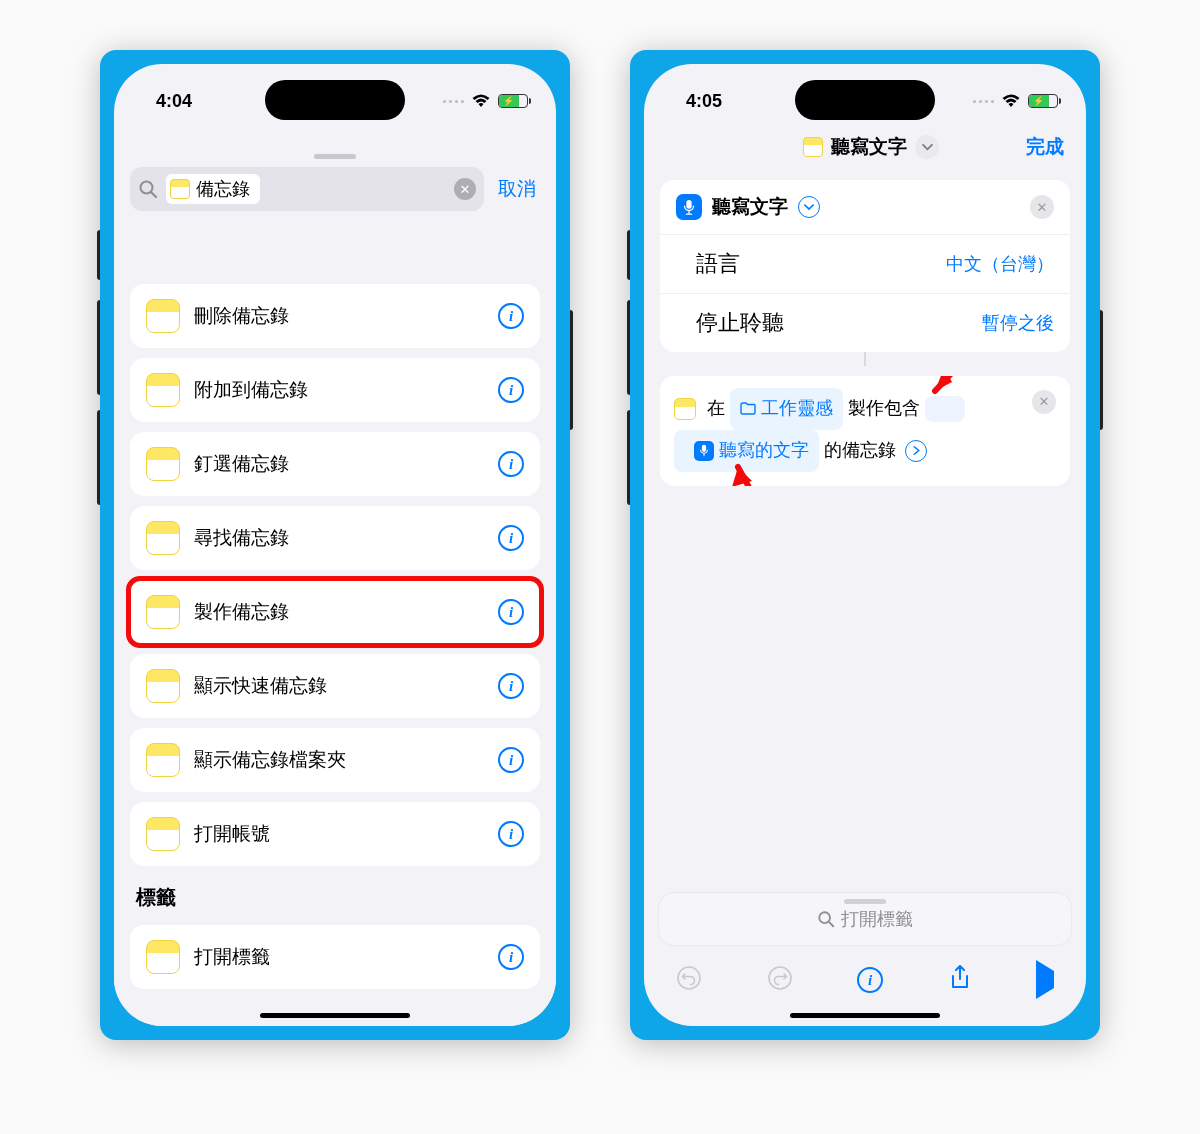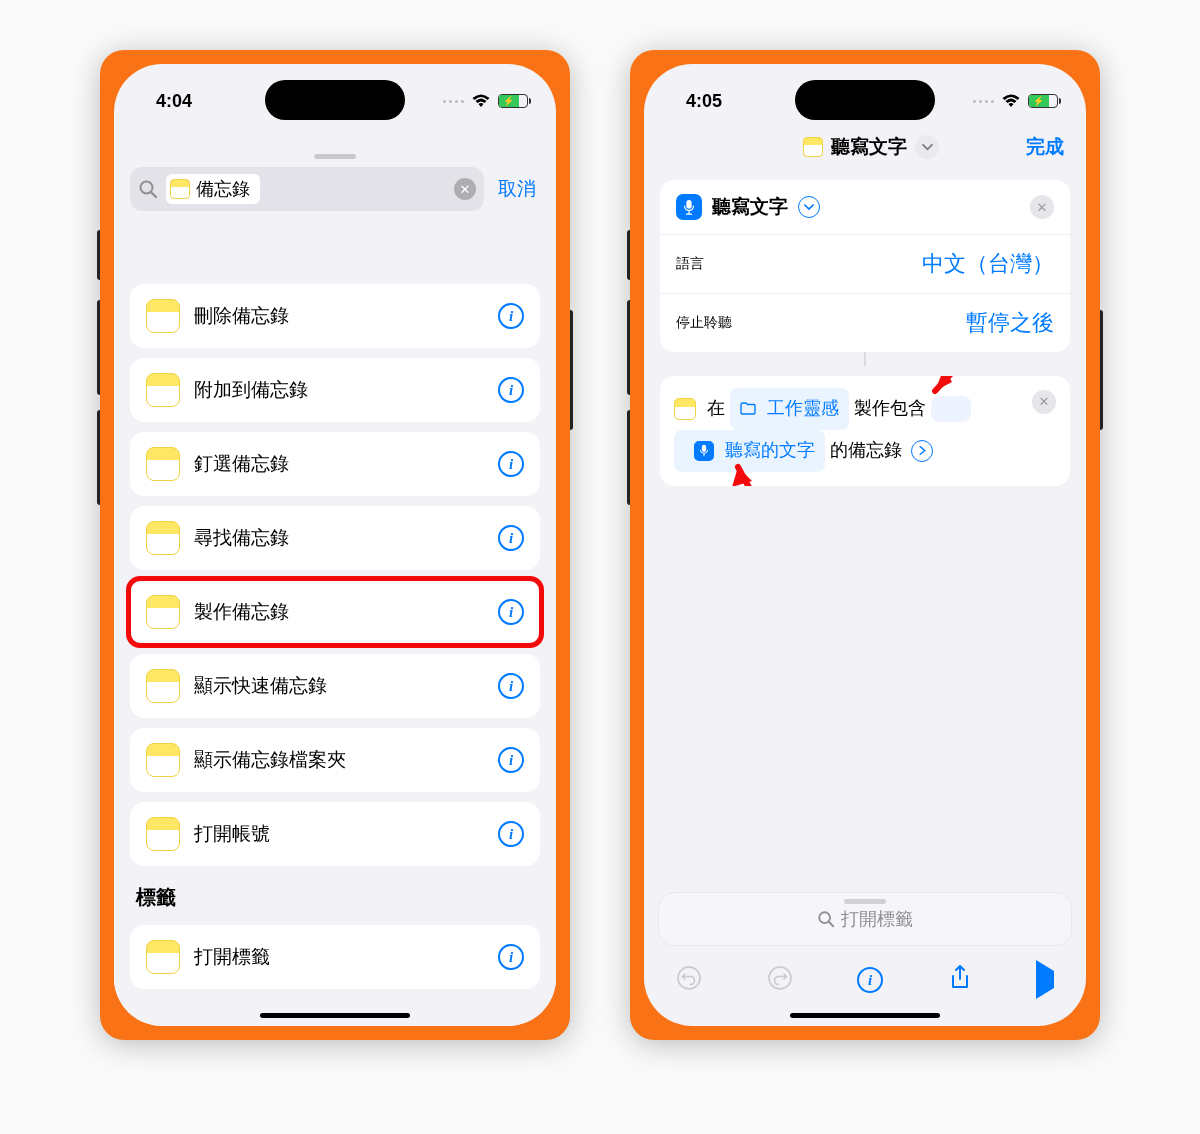--- a/index.html
+++ b/index.html
@@ -7,22 +7,22 @@
     background: #fafafa;
     font-family: -apple-system, "Helvetica Neue", Arial, "PingFang TC", "Microsoft JhengHei", sans-serif;
     display: flex;
     justify-content: center;
     gap: 60px;
     padding: 50px 40px;
   }
   .phone {
     width: 470px;
     height: 990px;
-    background: #f97316;
-    border-radius: 24px;
+    background: #0ea5e9;
+    border-radius: 16px;
     padding: 14px;
     position: relative;
     box-shadow: 0 4px 30px rgba(0,0,0,0.25);
   }
   .phone::before {
     content: "";
     position: absolute;
     left: -3px; top: 180px;
     width: 3px; height: 50px;
     background: #222; border-radius: 3px 0 0 3px;
@@ -253,37 +253,37 @@
   }
   .remove-x {
     margin-left: auto;
     width: 24px; height: 24px;
     border-radius: 50%;
     background: #e5e5ea;
     color: #9a9aa0;
     display: flex; align-items: center; justify-content: center;
     font-size: 13px;
   }
-  .kv-label { font-size: 14px; color: #000; }
-  .kv-value { font-size: 22px; color: #007aff; margin-left: auto; }
+  .kv-label { font-size: 22px; color: #000; margin-left: 20px; }
+  .kv-value { font-size: 18px; color: #007aff; margin-left: auto; }
   .connector {
     margin: 0 auto;
     width: 2px; height: 14px;
     background: #d9d9de;
     border: 1px solid #d9d9de;
   }
   .card2-body {
     padding: 12px 14px 14px;
     font-size: 18px;
     line-height: 2.1;
     display: block;
     position: relative;
   }
   .token {
-    display: inline-flex; align-items: center; gap: 11px;
+    display: inline-flex; align-items: center; gap: 5px;
     background: #eaf4ff;
     color: #007aff;
     padding: 2px 10px;
     border-radius: 8px;
     font-weight: 500;
     vertical-align: middle;
   }
   .token.mic { padding-left: 20px; }
   .token-mic-badge {
     width: 20px; height: 20px; border-radius: 5px;

